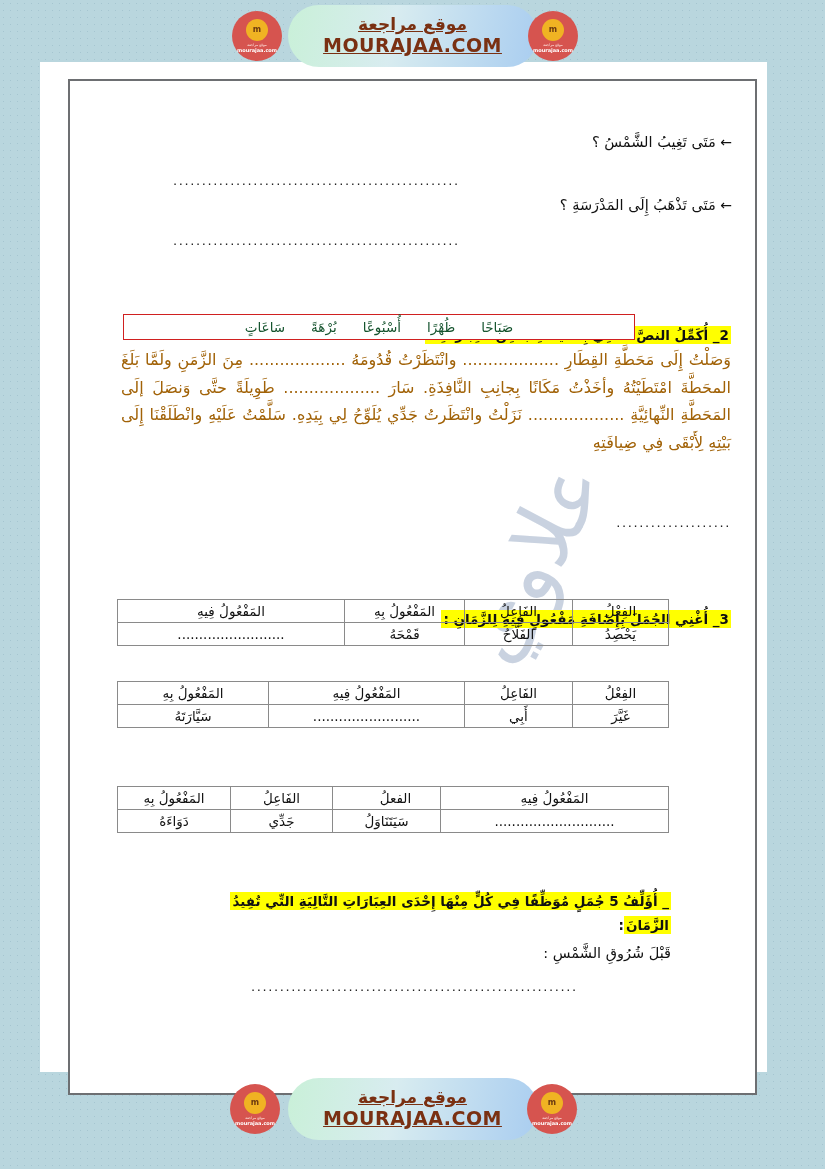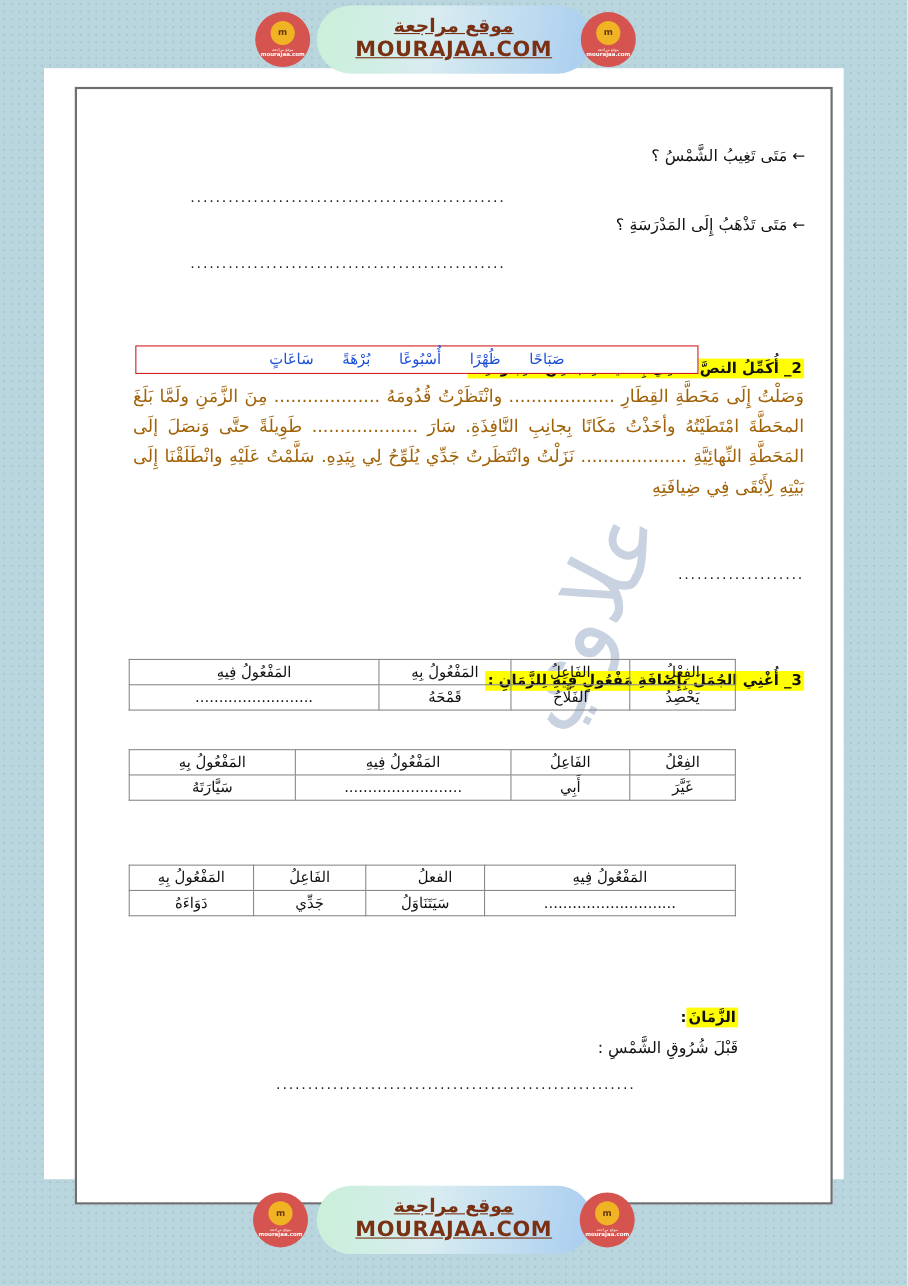--- a/index.html
+++ b/index.html
@@ -167,21 +167,21 @@
     background: #fff;
     display: flex;
     flex-direction: row;
     align-items: center;
     justify-content: center;
     gap: 26px;
     direction: rtl;
     padding: 3px 10px;
   }
   .wordbox span {
-    color: #1d4ed8;
+    color: #14532d;
     font-size: 13.5px;
     white-space: nowrap;
   }
 
   
   .passage {
     position: absolute;
     direction: rtl;
     text-align: justify;
     text-align-last: right;
@@ -340,20 +340,23 @@
       </tr>
       <tr>
         <td class="val celldots">............................</td>
         <td class="val">سَيَتَنَاوَلُ</td>
         <td class="val">جَدِّي</td>
         <td class="val">دَوَاءَهُ</td>
       </tr>
     </tbody>
       </table>
 
+    <div class="ex-title" style="top:812px; right:84px;">
+      <span class="hl">_ أُؤَلِّفُ 5 جُمَلٍ مُوَظِّفًا فِي كُلٍّ مِنْهَا إِحْدَى العِبَارَاتِ التَّالِيَةِ التِّي تُفِيدُ</span>
+    </div>
     <div class="ex-title" style="top:836px; right:84px;">
       <span class="hl">الزَّمَانَ</span><span>:</span>
     </div>
 
     <div class="ar-line" style="top:864px; right:84px;">قَبْلَ شُرُوقِ الشَّمْسِ :</div>
 
     <div class="dots" style="top:898px; right:84px; width:420px; text-align:left;">.........................................................</div>
 
   </div>
 </div>

